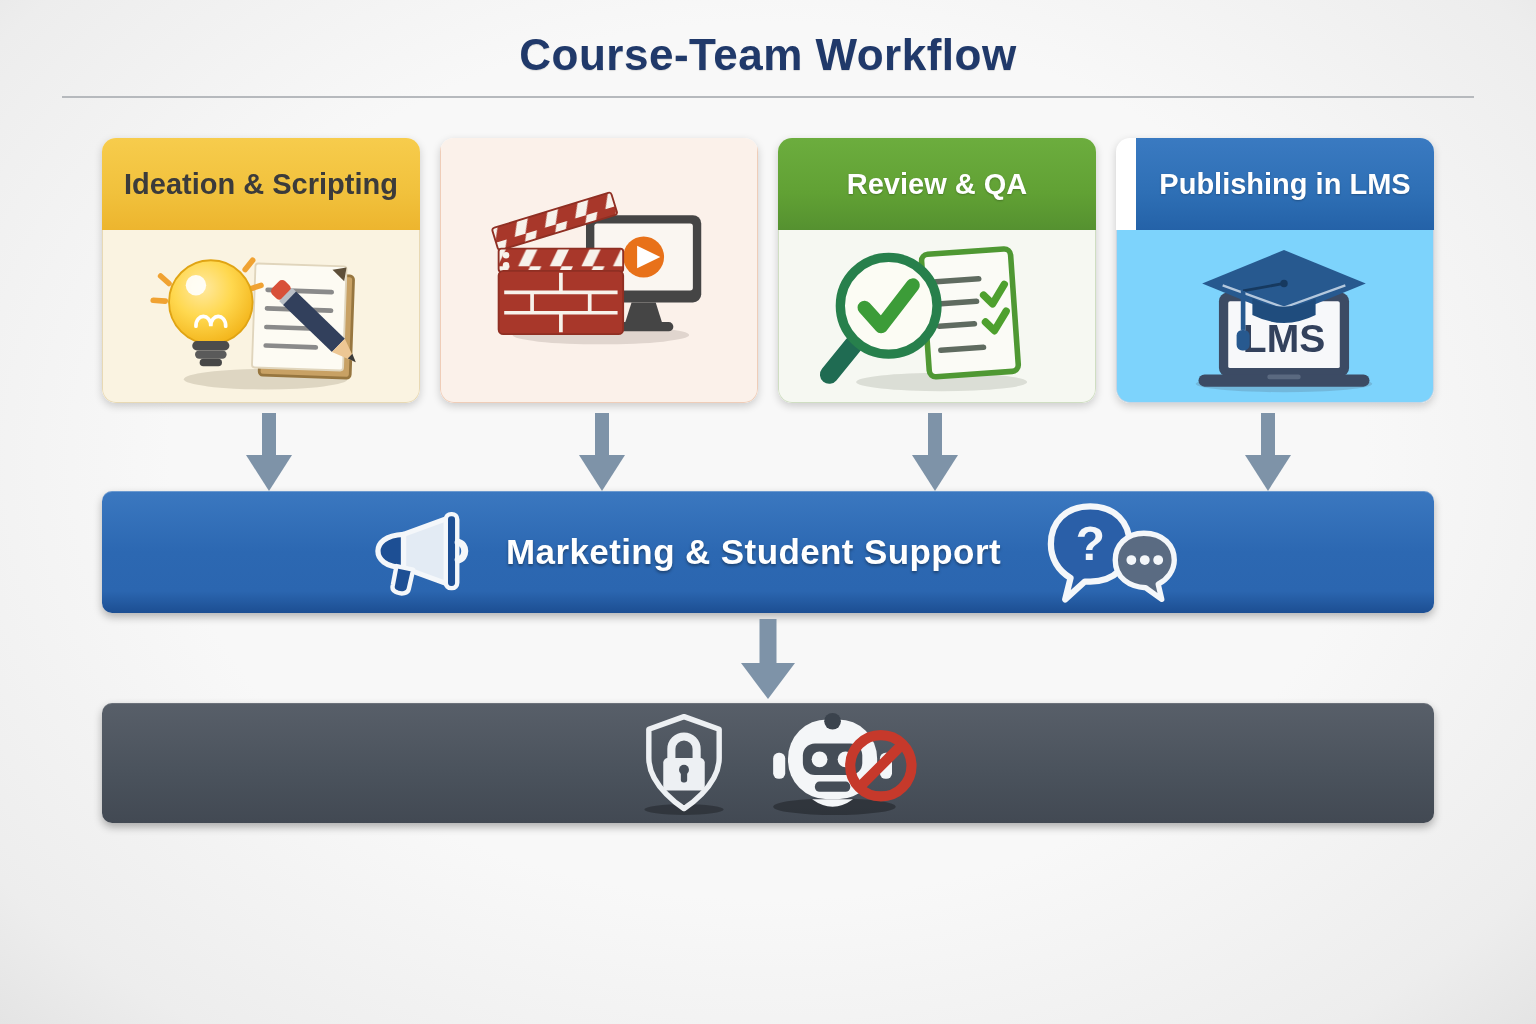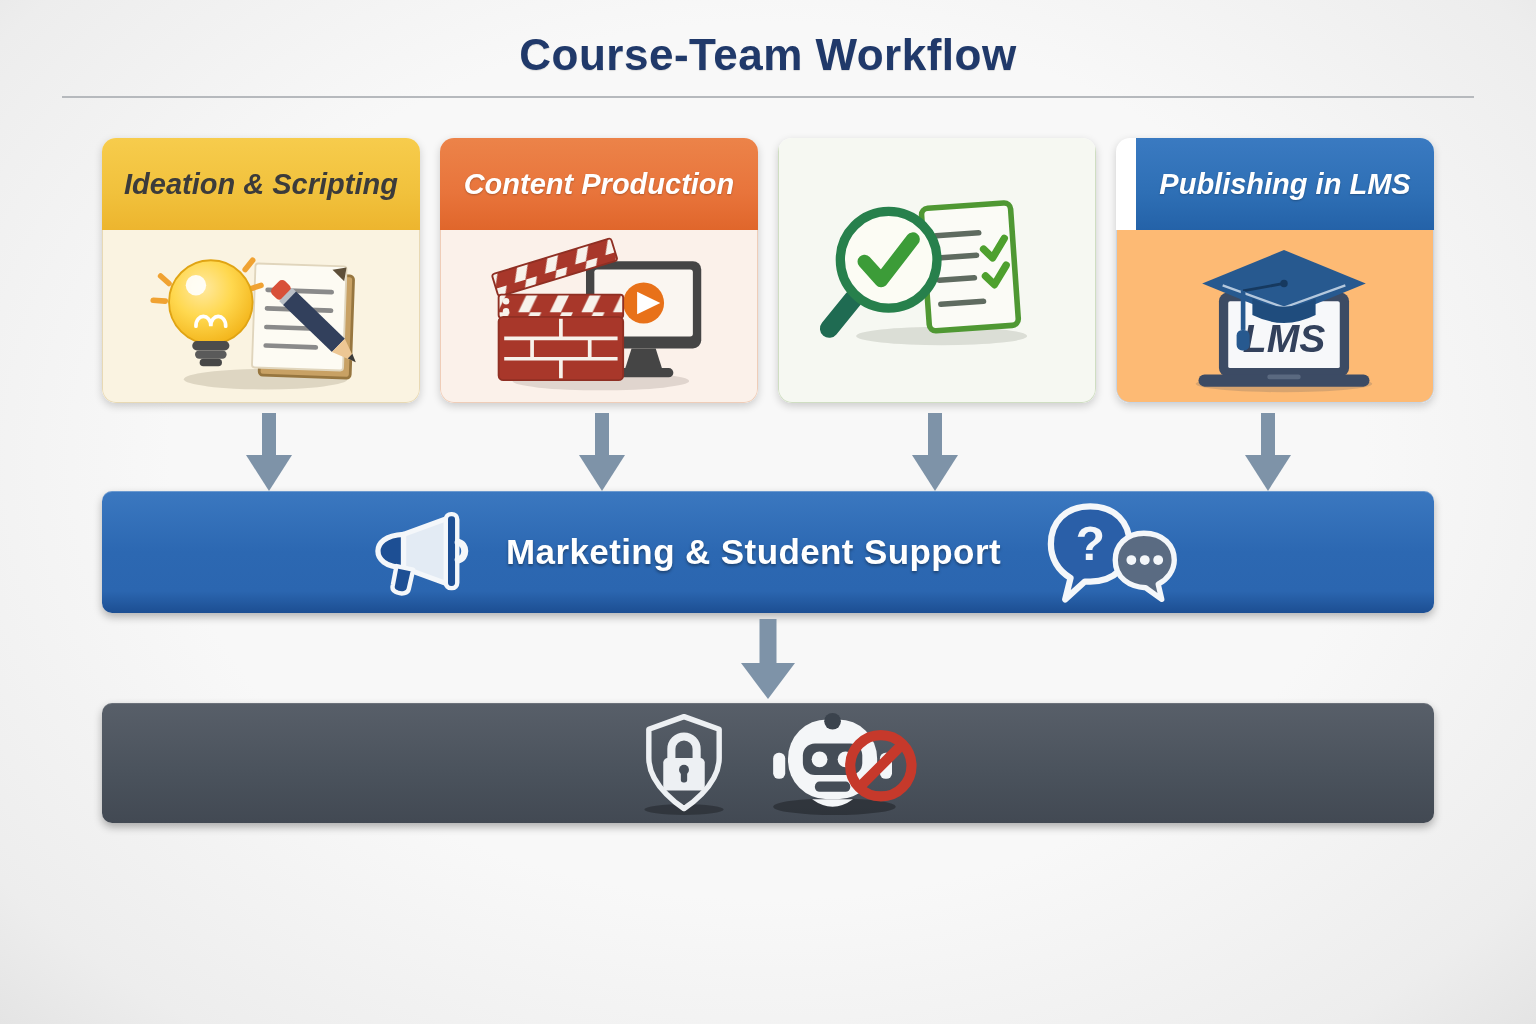--- a/index.html
+++ b/index.html
@@ -35,21 +35,20 @@
   }
   .stage-card {
     flex:1;
     height:265px;
     border-radius:14px;
     overflow:hidden;
     display:flex;
     flex-direction:column;
     box-shadow:0 3px 8px rgba(0,0,0,0.18);
     background:#fff;
-    font-style:italic;
   }
   .stage-header {
     height:92px;
     flex:0 0 92px;
     display:flex;
     align-items:center;
     justify-content:center;
     text-align:center;
     padding:0 10px;
   }
@@ -64,21 +63,21 @@
     align-items:center;
     justify-content:center;
   }
   .h1 { background:linear-gradient(180deg,#F7CC4C 0%, #F1C13C 60%, #EDB52E 100%); }
   .h2 { background:linear-gradient(180deg,#EC8349 0%, #E8743B 60%, #E0662B 100%); }
   .h3 { background:linear-gradient(180deg,#6CAD3E 0%, #61A134 60%, #559130 100%); }
   .h4 { background:linear-gradient(180deg,#3A7AC1 0%, #2E6FB5 60%, #2462A8 100%);margin-left:20px; }
   .b1 { background:#FAF3E1; border:1px solid #E8D9B4; border-top:none; border-radius:0 0 14px 14px; }
   .b2 { background:#FBF1EA; border:1px solid #EFCDB8; border-top:none; border-radius:0 0 14px 14px; }
   .b3 { background:#F6F8F2; border:1px solid #CFDEC2; border-top:none; border-radius:0 0 14px 14px; }
-  .b4 { background:#fdba74; border:1px solid #C8D4E2; border-top:none; border-radius:0 0 14px 14px;padding-left:18px; }
+  .b4 { background:#7dd3fc; border:1px solid #C8D4E2; border-top:none; border-radius:0 0 14px 14px;padding-left:18px; }
   .label-dark  { color:#3B3B3B; }
   .label-light { color:#FFFFFF; text-shadow:0 1px 2px rgba(0,0,0,0.25); }
 
   
   .arrows-row {
     display:flex;
     margin:0 102px;
   }
   .arrow-cell { flex:1; display:flex; justify-content:center; padding-top:10px; height:88px; }
   .arrow { width:46px; height:78px; position:relative; }
@@ -187,23 +186,20 @@
           <circle cx="60" cy="52" r="11" fill="rgba(255,255,255,0.9)"></circle>
           <path d="M60 96 c0 -14 16 -14 16 0 c0 -14 16 -14 16 0" fill="none" stroke="#FFFFFF" stroke-width="4" stroke-linecap="round"></path>
           <rect x="56" y="112" width="40" height="10" rx="5" fill="#4C4C4C"></rect>
           <rect x="59" y="122" width="34" height="9" rx="4.5" fill="#5A5A5A"></rect>
           <rect x="64" y="131" width="24" height="8" rx="4" fill="#474747"></rect>
         </svg>
       </div>
     </div>
 
     <div class="stage-card">
-      <div class="stage-header h2">
-        <span class="stage-label label-light">Content Production</span>
-      </div>
       <div class="stage-body b2">
         <svg viewBox="0 0 260 170" width="248" height="158">
           <defs>
             <pattern id="stripes" width="34" height="27" patternUnits="userSpaceOnUse">
               <rect width="34" height="27" fill="#A8372A"></rect>
               <polygon points="9,27 22,0 34,0 21,27" fill="#F7F2EB"></polygon>
             </pattern>
           </defs>
           <ellipse cx="132" cy="155" rx="95" ry="10" fill="rgba(90,70,60,0.16)"></ellipse>
           <rect x="116" y="26" width="124" height="94" rx="9" fill="#454545"></rect>
@@ -225,20 +221,23 @@
             <line x1="89" y1="88" x2="89" y2="109"></line>
             <line x1="58" y1="109" x2="58" y2="131"></line>
             <line x1="120" y1="109" x2="120" y2="131"></line>
             <line x1="89" y1="131" x2="89" y2="152"></line>
           </g>
         </svg>
       </div>
     </div>
 
     <div class="stage-card">
+      <div class="stage-header h3">
+        <span class="stage-label label-light">Review &amp; QA</span>
+      </div>
       <div class="stage-body b3">
         <svg viewBox="0 0 260 170" width="248" height="158">
           <ellipse cx="135" cy="156" rx="92" ry="10" fill="rgba(80,90,70,0.16)"></ellipse>
           <g transform="rotate(-4 160 90)">
             <rect x="118" y="16" width="96" height="132" rx="7" fill="#FBFBF6" stroke="#4F9833" stroke-width="6"></rect>
             <g stroke="#5F6B60" stroke-width="6" stroke-linecap="round">
               <line x1="132" y1="46" x2="178" y2="46"></line>
               <line x1="132" y1="70" x2="174" y2="70"></line>
               <line x1="132" y1="94" x2="170" y2="94"></line>
               <line x1="132" y1="120" x2="178" y2="120"></line>

